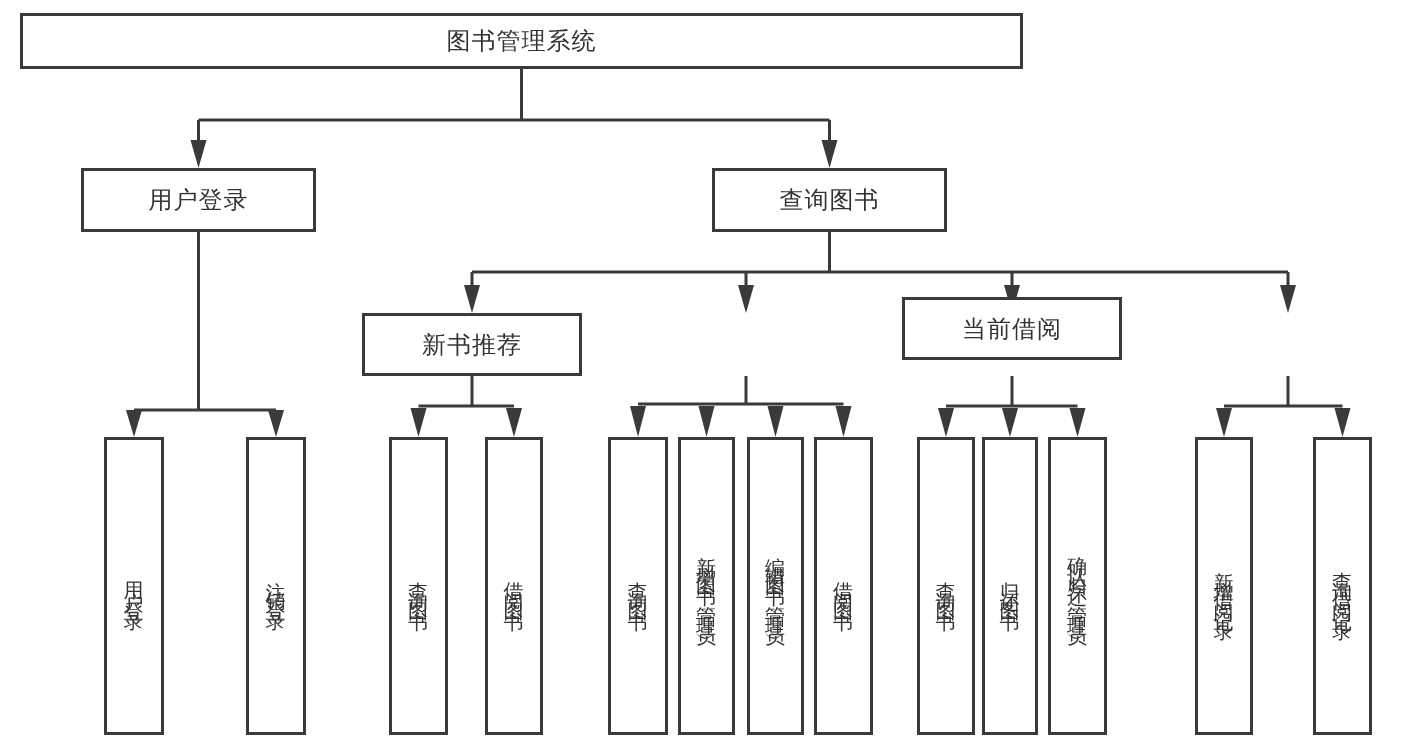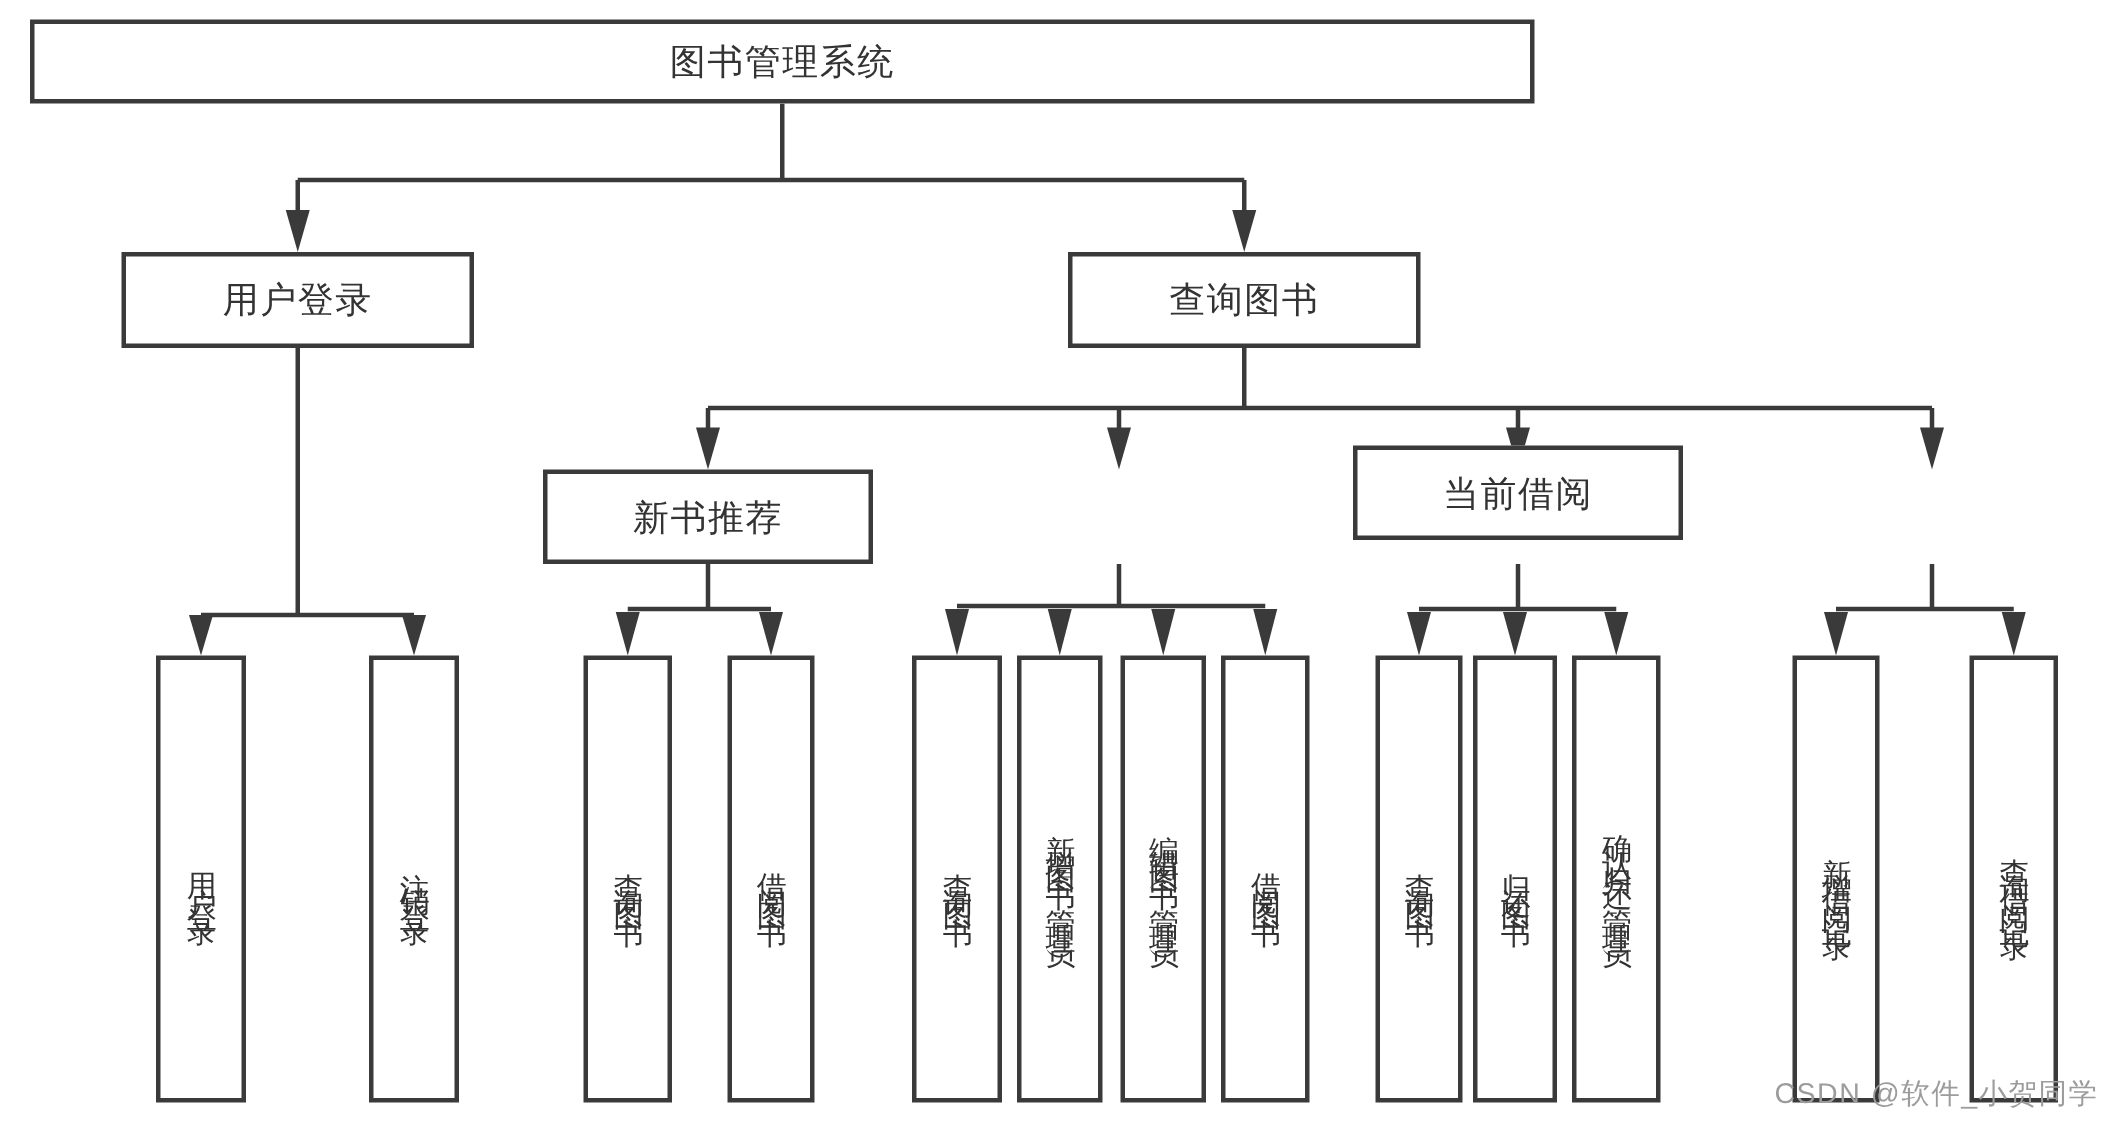--- a/index.html
+++ b/index.html
@@ -132,14 +132,13 @@
     <span>确认归还（管理员）</span>
   </div>
 
   <div class="leaf" style="left:1195px;top:437px;width:58px;height:298px;">
     <span>新增借阅记录</span>
   </div>
   <div class="leaf" style="left:1313px;top:437px;width:59px;height:298px;">
     <span>查询借阅记录</span>
   </div>
 
-  <div id="watermark">CSDN @软件_小贺同学</div>
 </div>
 
 </body></html>

